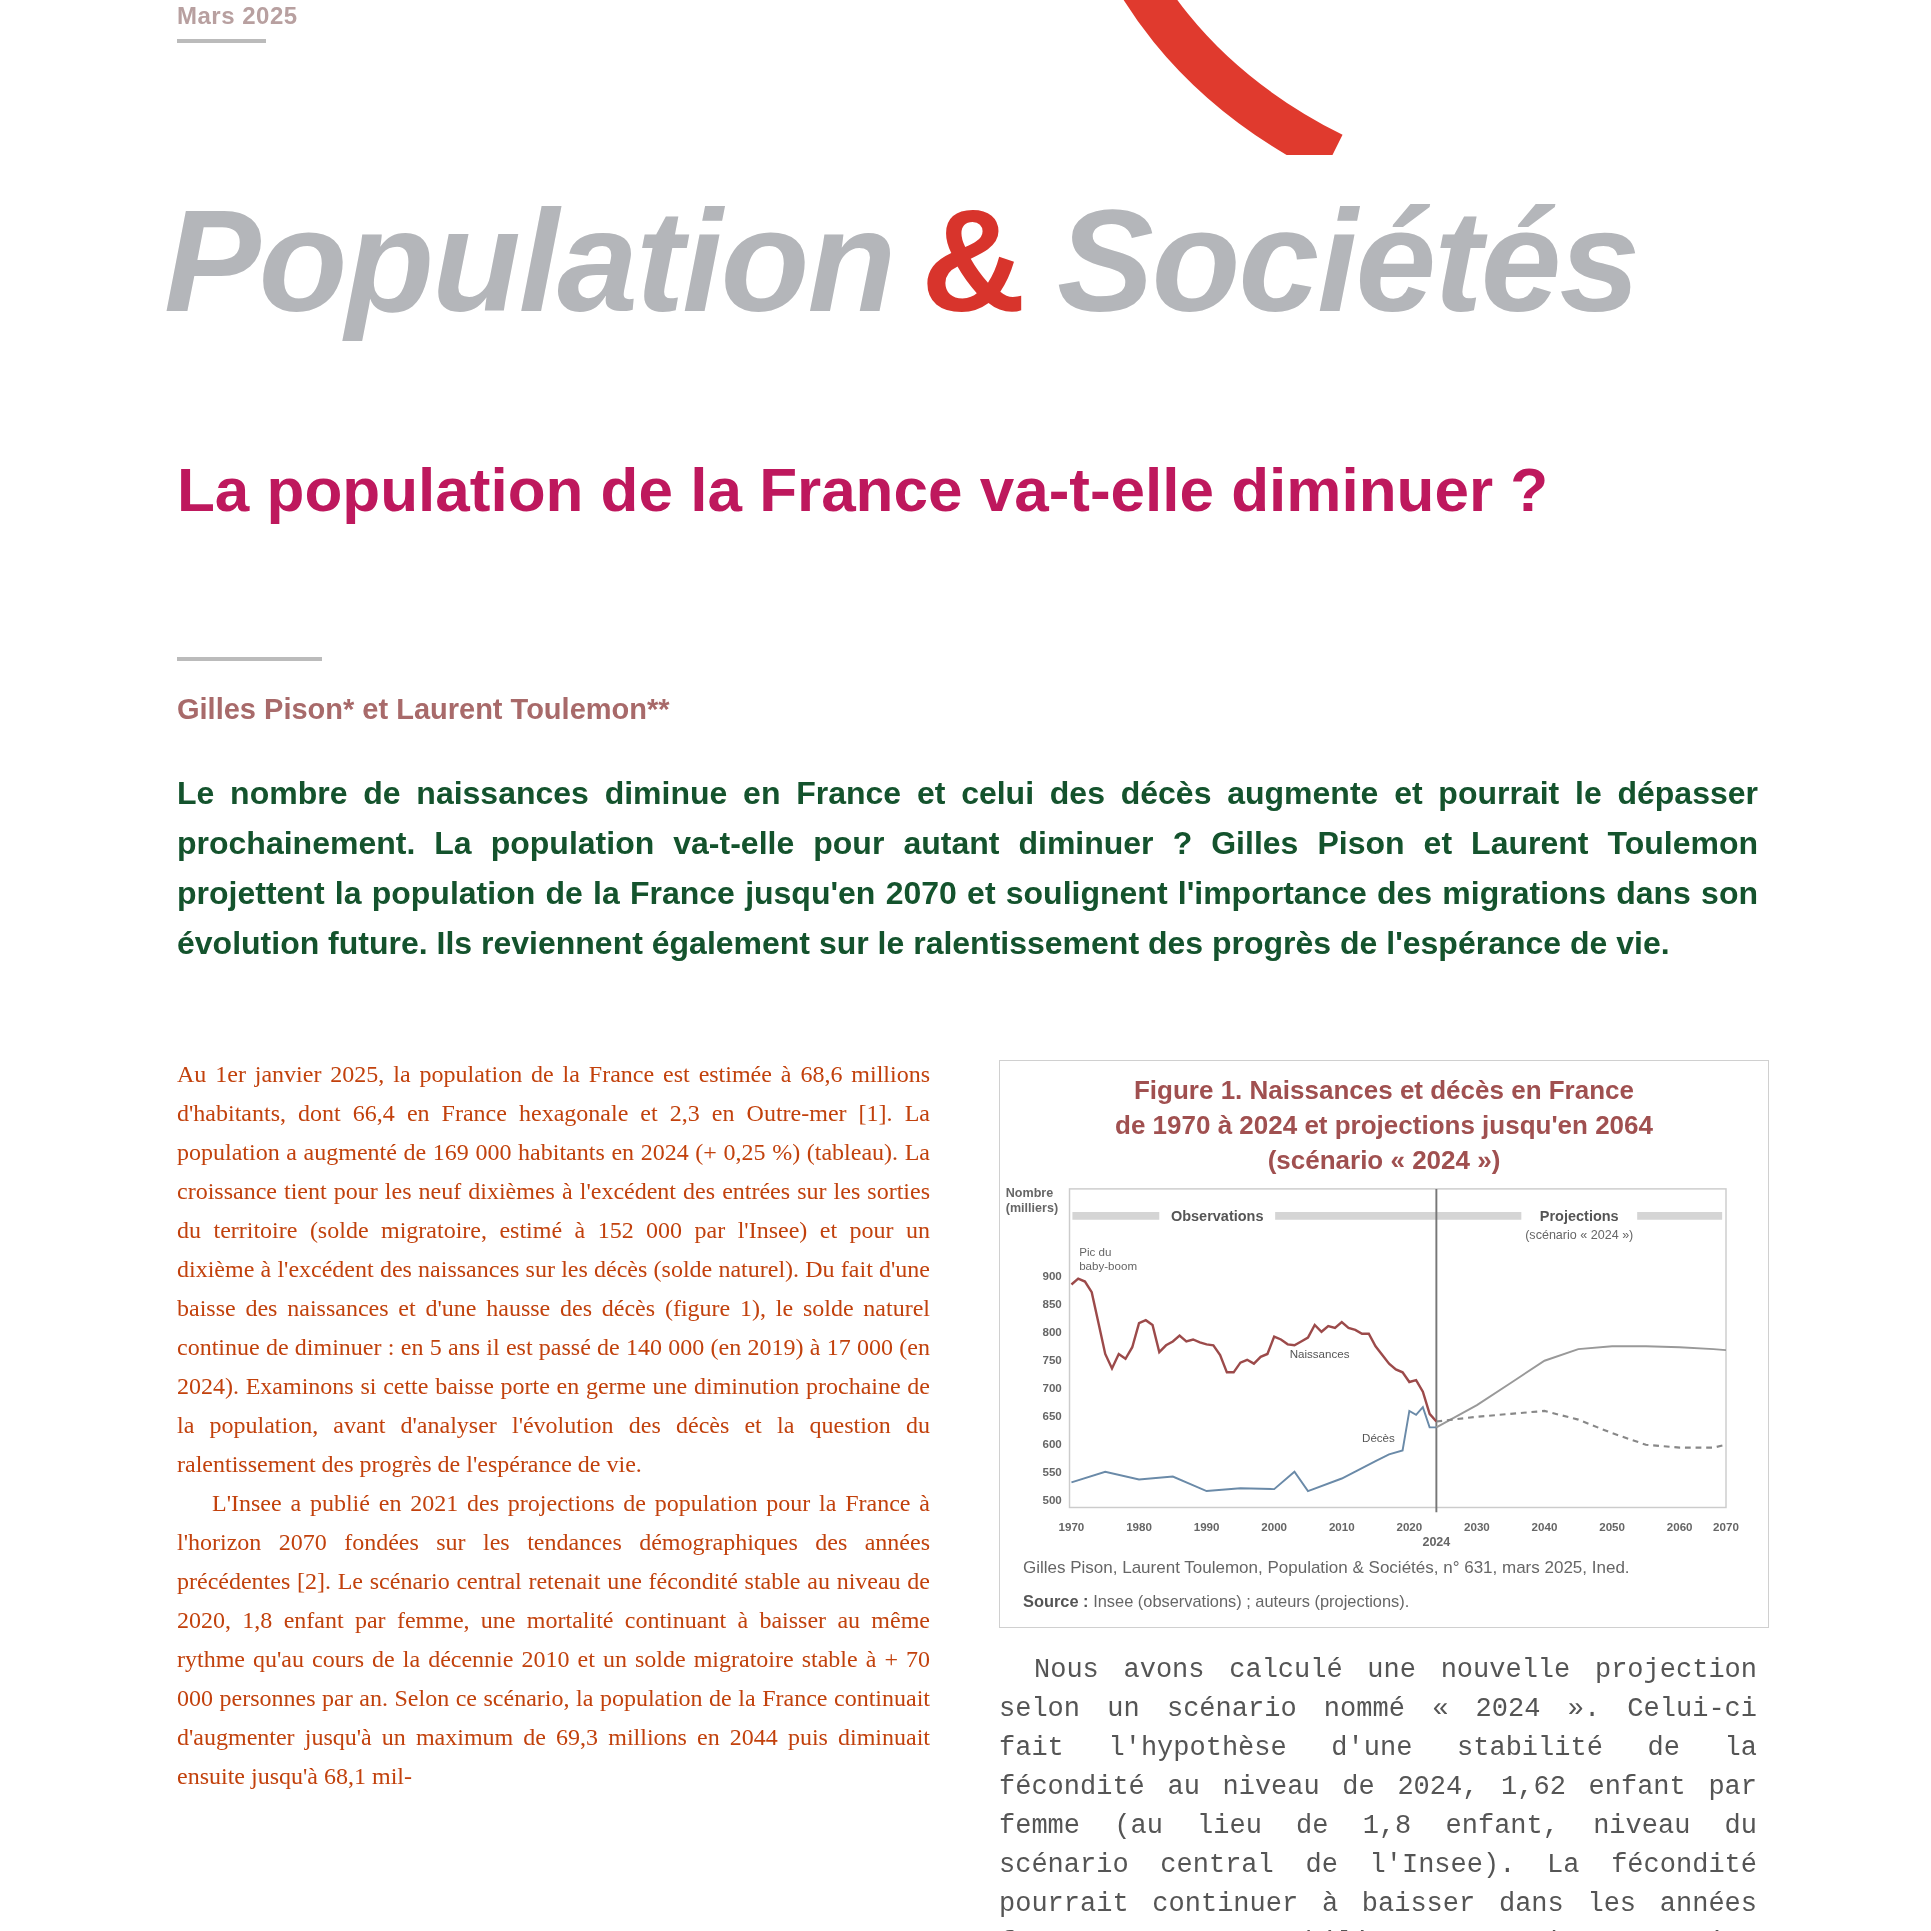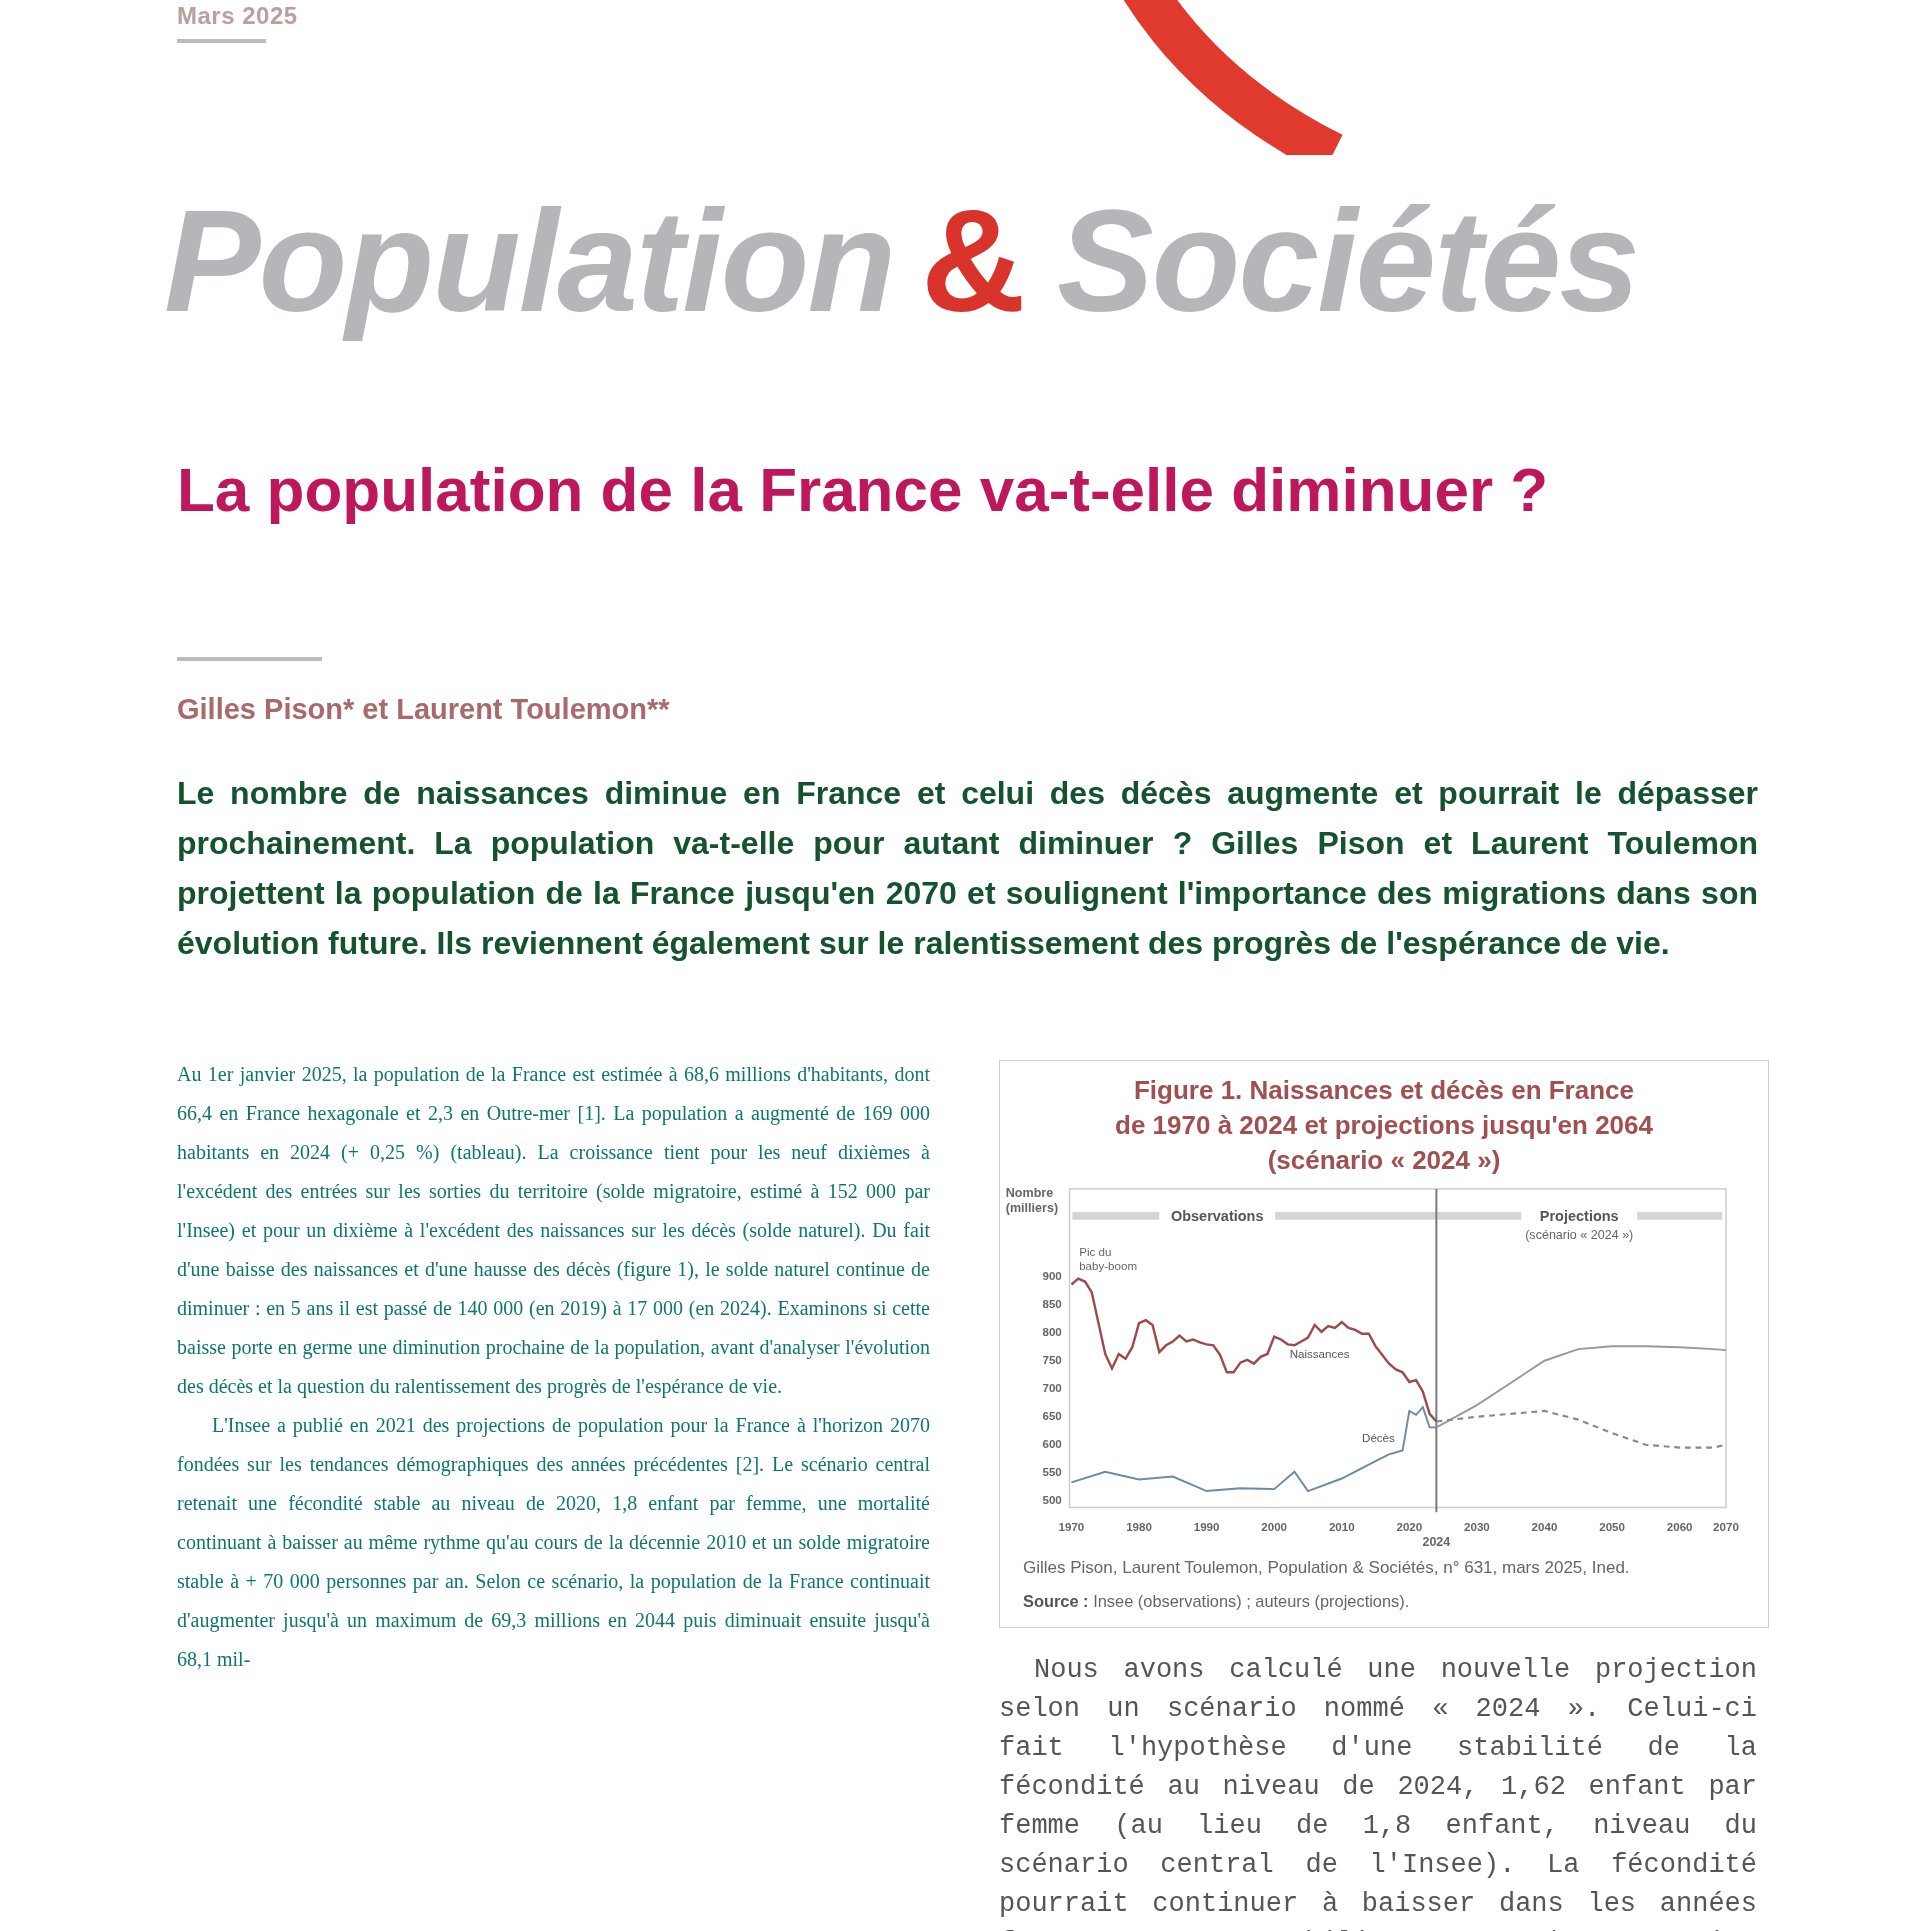--- a/index.html
+++ b/index.html
@@ -7,21 +7,21 @@
   .date { position:absolute; left:177px; top:0px; font-size:24px; font-weight:bold; color:#b8a0a0; letter-spacing:0.5px; line-height:31px; }
   .date-rule { position:absolute; left:177px; top:39px; width:89px; height:3.9px; background:#bbbbbb; }
   .logo-arc { position:absolute; left:1043px; top:-251px; width:502px; height:406px; }
   .masthead { position:absolute; left:164px; top:179px; font-size:145px; font-weight:bold; font-style:italic; letter-spacing:-1.9px; line-height:164px; white-space:nowrap; }
   .masthead .word { color:#b4b6ba; }
   .masthead .amp { color:#d8342c; font-style:normal; margin:0 33px 0 27px; }
   .title { position:absolute; left:177px; top:454px; font-size:62px; font-weight:bold; color:#be185d; letter-spacing:0px; white-space:nowrap; }
   .authors-rule { position:absolute; left:177px; top:657px; width:145px; height:3.9px; background:#bbbbbb; }
   .authors { position:absolute; left:177px; top:693px; font-size:29px; font-weight:bold; color:#a86a6a; }
   .lede { position:absolute; left:177px; top:768px; width:1581px; font-size:32px; font-weight:bold; color:#14532d; line-height:50px; text-align:justify; }
-  .col-left { position:absolute; left:177px; top:1055px; width:753px; font-family:"Liberation Serif", serif; font-size:20px; line-height:39px; color:#0f766e; text-align:justify; }
+  .col-left { position:absolute; left:177px; top:1055px; width:753px; font-family:"Liberation Serif", serif; font-size:24px; line-height:39px; color:#c2410c; text-align:justify; }
   .col-left p, .col-right p { margin:0; }
   .col-left p.indent, .col-right p.indent { text-indent:35px; }
   .col-right { position:absolute; left:999px; top:1651px; width:758px; font-family:Liberation Mono, monospace; font-size:27px; line-height:39px; color:#555; text-align:justify; }
   .figure { position:absolute; left:999px; top:1060px; width:770px; height:568px; border:1.9px solid #d0d0d0; box-sizing:border-box; background:#fff; }
   .fig-title { position:absolute; left:0; top:11.6px; width:100%; text-align:center; font-size:26px; font-weight:bold; color:#a05050; line-height:35px; }
   .fig-svg { position:absolute; left:0; top:118px; }
   .fig-credit { position:absolute; left:23px; top:497px; font-size:17px; color:#666; white-space:nowrap; }
   .fig-source { position:absolute; left:23px; top:531px; font-size:16.4px; color:#666; white-space:nowrap; }
   .fig-source b { color:#555; }
 </style>

